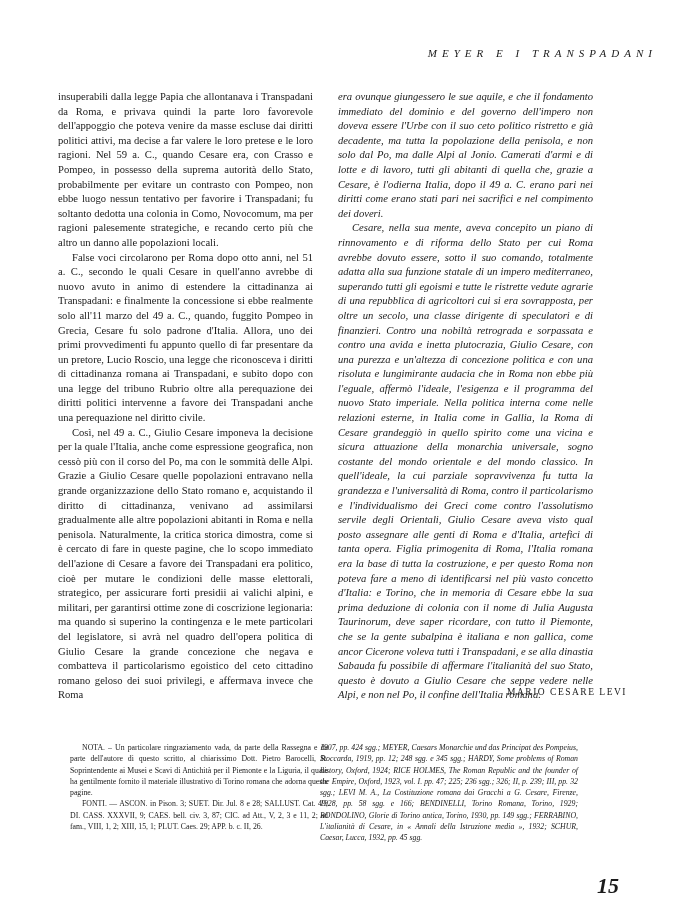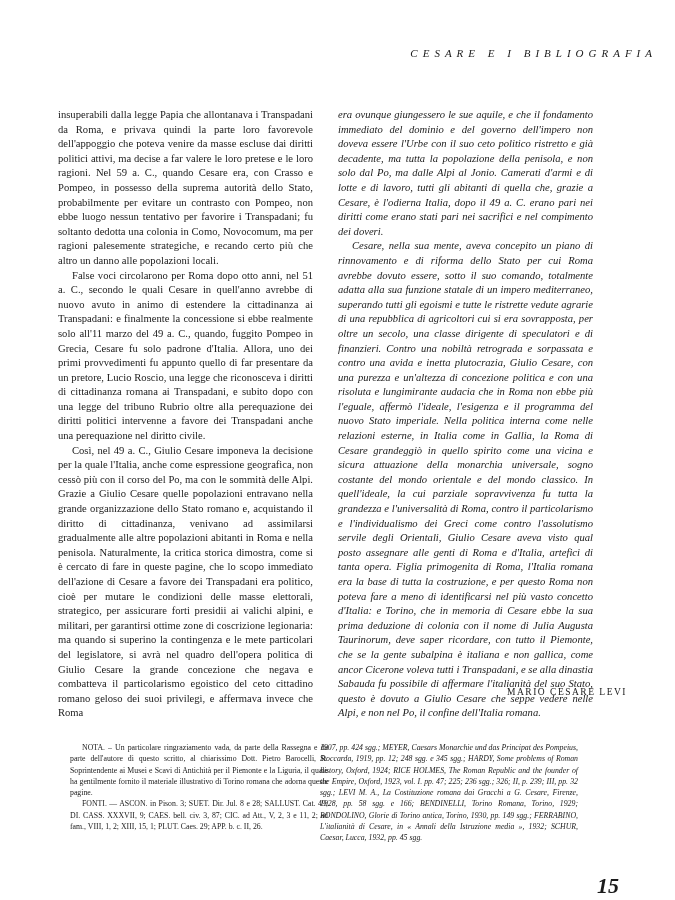--- a/index.html
+++ b/index.html
@@ -1,40 +1,40 @@
 <!DOCTYPE html>
 <html><head>
 <meta charset="utf-8">
 <style>
   html, body { margin:0; padding:0; background:#ffffff; }
   body { width:675px; height:900px; position:relative; overflow:hidden;
          font-family:"DejaVu Serif","Liberation Serif",serif; color:#1a1a1a; }
   .header { position:absolute; top:47px; right:18px; font-size:11px; letter-spacing:5px;
             font-style:italic; font-family:"Liberation Serif",serif; }
-  .col { position:absolute; top:108px; width:255px; font-size:10.6px; line-height:14.6px;
+  .col { position:absolute; top:90px; width:255px; font-size:10.6px; line-height:14.6px;
          text-align:justify; font-family:"Liberation Serif",serif; }
   .col.left { left:58px; }
   .col.right { left:338px;font-style:italic; }
   .col p { margin:0; text-indent:14px; }
   .col p.first { text-indent:0; }
   .signature { position:absolute; top:687px; right:48px; font-size:9.5px; letter-spacing:1.5px;
                font-family:"Liberation Serif",serif; }
   .fn { position:absolute; top:742px; width:258px; font-size:7.8px; line-height:11.3px;
         text-align:justify; font-family:"Liberation Serif",serif; }
   .fn.left { left:58px;margin-left:12px; }
   .fn.right { left:320px; top:742px;font-style:italic; }
   .fn p { margin:0; text-indent:12px; }
   .fn p.cont { text-indent:0; }
   .pageno { position:absolute; top:825px; right:56px; font-size:22px; font-weight:bold;
             font-style:italic; font-family:"Liberation Serif",serif;margin-top:48px; }
 </style>
 </head>
 <body>
 
-<div class="header">CESARE E I BIBLIOGRAFIA</div>
+<div class="header">MEYER E I TRANSPADANI</div>
 
 <div class="col left">
   <p class="first">insuperabili dalla legge Papia che allontanava i Transpadani da Roma, e privava quindi la parte loro favorevole dell'appoggio che poteva venire da masse escluse dai diritti politici attivi, ma decise a far valere le loro pretese e le loro ragioni. Nel 59 a. C., quando Cesare era, con Crasso e Pompeo, in possesso della suprema autorità dello Stato, probabilmente per evitare un contrasto con Pompeo, non ebbe luogo nessun tentativo per favorire i Transpadani; fu soltanto dedotta una colonia in Como, Novocomum, ma per ragioni palesemente strategiche, e recando certo più che altro un danno alle popolazioni locali.</p>
   <p>False voci circolarono per Roma dopo otto anni, nel 51 a. C., secondo le quali Cesare in quell'anno avrebbe di nuovo avuto in animo di estendere la cittadinanza ai Transpadani: e finalmente la concessione si ebbe realmente solo all'11 marzo del 49 a. C., quando, fuggito Pompeo in Grecia, Cesare fu solo padrone d'Italia. Allora, uno dei primi provvedimenti fu appunto quello di far presentare da un pretore, Lucio Roscio, una legge che riconosceva i diritti di cittadinanza romana ai Transpadani, e subito dopo con una legge del tribuno Rubrio oltre alla perequazione dei diritti politici intervenne a favore dei Transpadani anche una perequazione nel diritto civile.</p>
   <p>Così, nel 49 a. C., Giulio Cesare imponeva la decisione per la quale l'Italia, anche come espressione geografica, non cessò più con il corso del Po, ma con le sommità delle Alpi. Grazie a Giulio Cesare quelle popolazioni entravano nella grande organizzazione dello Stato romano e, acquistando il diritto di cittadinanza, venivano ad assimilarsi gradualmente alle altre popolazioni abitanti in Roma e nella penisola. Naturalmente, la critica storica dimostra, come si è cercato di fare in queste pagine, che lo scopo immediato dell'azione di Cesare a favore dei Transpadani era politico, cioè per mutare le condizioni delle masse elettorali, strategico, per assicurare forti presidii ai valichi alpini, e militari, per garantirsi ottime zone di coscrizione legionaria: ma quando si superino la contingenza e le mete particolari del legislatore, si avrà nel quadro dell'opera politica di Giulio Cesare la grande concezione che negava e combatteva il particolarismo egoistico del ceto cittadino romano geloso dei suoi privilegi, e affermava invece che Roma</p>
 </div>
 
 <div class="col right">
   <p class="first">era ovunque giungessero le sue aquile, e che il fondamento immediato del dominio e del governo dell'impero non doveva essere l'Urbe con il suo ceto politico ristretto e già decadente, ma tutta la popolazione della penisola, e non solo dal Po, ma dalle Alpi al Jonio. Camerati d'armi e di lotte e di lavoro, tutti gli abitanti di quella che, grazie a Cesare, è l'odierna Italia, dopo il 49 a. C. erano pari nei diritti come erano stati pari nei sacrifici e nel compimento dei doveri.</p>
   <p>Cesare, nella sua mente, aveva concepito un piano di rinnovamento e di riforma dello Stato per cui Roma avrebbe dovuto essere, sotto il suo comando, totalmente adatta alla sua funzione statale di un impero mediterraneo, superando tutti gli egoismi e tutte le ristrette vedute agrarie di una repubblica di agricoltori cui si era sovrapposta, per oltre un secolo, una classe dirigente di speculatori e di finanzieri. Contro una nobiltà retrograda e sorpassata e contro una avida e inetta plutocrazia, Giulio Cesare, con una purezza e un'altezza di concezione politica e con una risoluta e lungimirante audacia che in Roma non ebbe più l'eguale, affermò l'ideale, l'esigenza e il programma del nuovo Stato imperiale. Nella politica interna come nelle relazioni esterne, in Italia come in Gallia, la Roma di Cesare grandeggiò in quello spirito come una vicina e sicura attuazione della monarchia universale, sogno costante del mondo orientale e del mondo classico. In quell'ideale, la cui parziale sopravvivenza fu tutta la grandezza e l'universalità di Roma, contro il particolarismo e l'individualismo dei Greci come contro l'assolutismo servile degli Orientali, Giulio Cesare aveva visto qual posto assegnare alle genti di Roma e d'Italia, artefici di tanta opera. Figlia primogenita di Roma, l'Italia romana era la base di tutta la costruzione, e per questo Roma non poteva fare a meno di identificarsi nel più vasto concetto d'Italia: e Torino, che in memoria di Cesare ebbe la sua prima deduzione di colonia con il nome di Julia Augusta Taurinorum, deve saper ricordare, con tutto il Piemonte, che se la gente subalpina è italiana e non gallica, come ancor Cicerone voleva tutti i Transpadani, e se alla dinastia Sabauda fu possibile di affermare l'italianità del suo Stato, questo è dovuto a Giulio Cesare che seppe vedere nelle Alpi, e non nel Po, il confine dell'Italia romana.</p>

